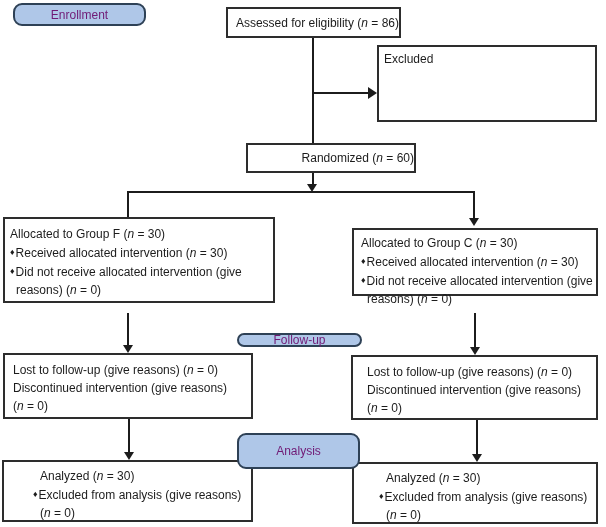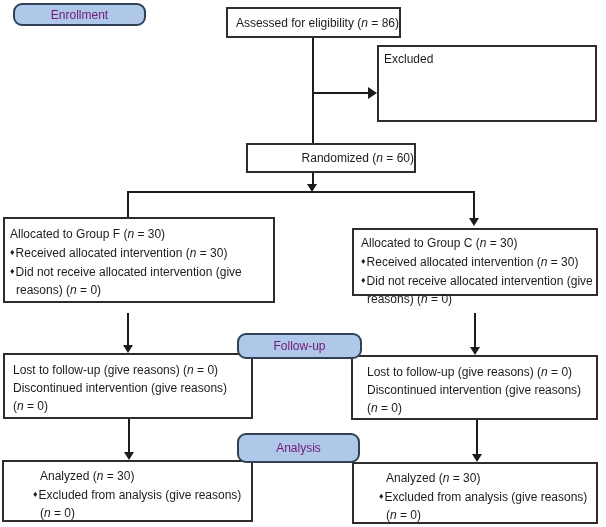--- a/index.html
+++ b/index.html
@@ -40,22 +40,22 @@
     border-top:6px solid transparent;border-bottom:6px solid transparent;
     border-left:9px solid var(--line,#1c1c1c);
   }
 </style>
 </head>
 <body>
 
 <div class="canvas">
 
   <div class="stage" style="left:13px;top:3px;width:133px;height:23px">Enrollment</div>
-  <div class="stage" style="left:237px;top:333px;width:125px;height:26px">Follow-up</div>
-  <div class="stage" style="left:237px;top:433px;width:123px;height:30px">Analysis</div>
+  <div class="stage" style="left:237px;top:333px;width:125px;height:14px">Follow-up</div>
+  <div class="stage" style="left:237px;top:433px;width:123px;height:36px">Analysis</div>
 
   <div class="box center" style="left:226px;top:7px;width:175px;height:31px">
     <div class="ln fmt">Assessed for eligibility (<i>n</i> = 86)</div>
   </div>
 
   <div class="box" style="left:377px;top:45px;width:220px;height:77px;padding:3px 5px">
     <div class="ln fmt">Excluded</div>
   </div>
 
   <div class="box center" style="left:246px;top:143px;width:170px;height:30px">

